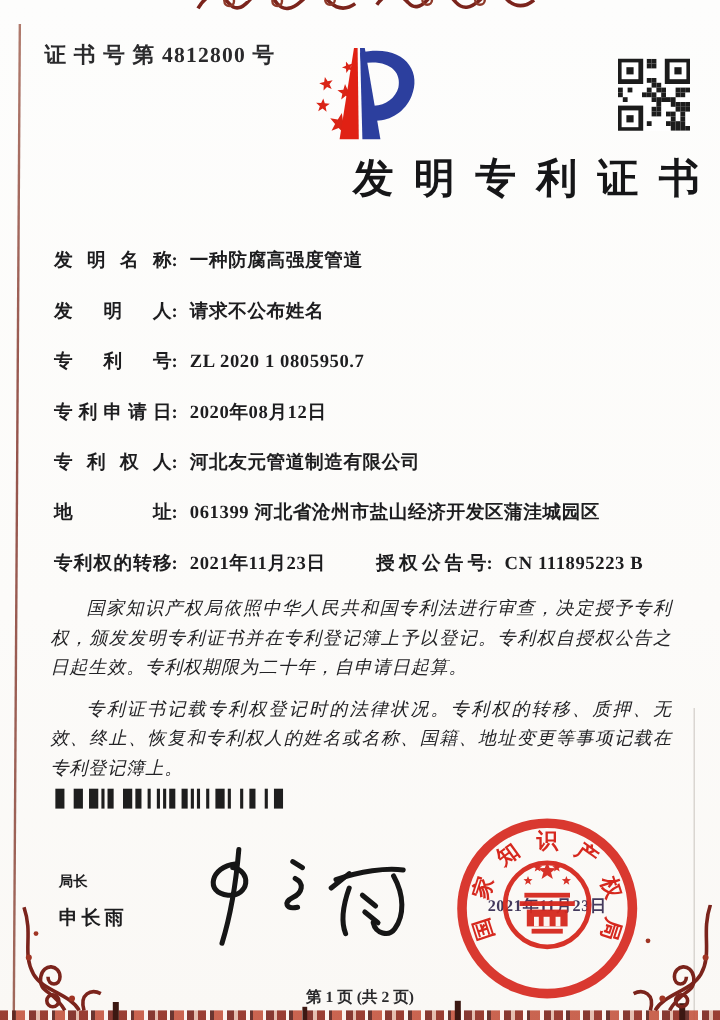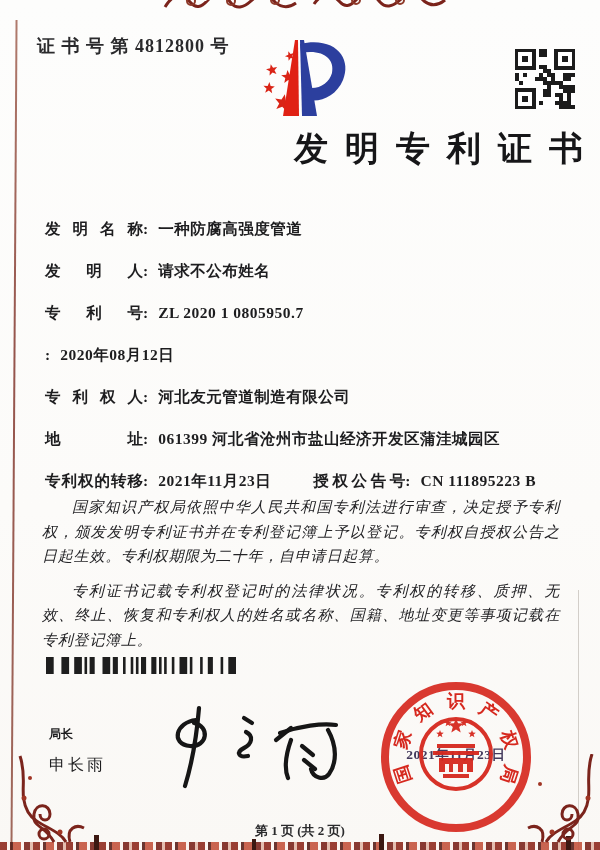--- a/index.html
+++ b/index.html
@@ -12,34 +12,34 @@
   .edge-left{position:absolute;left:13px;top:20px;width:2px;height:830px;
     background:linear-gradient(180deg,#9c5a49,#7b2a20 40%,#8a4536);transform:rotate(0.35deg);opacity:.8;}
   .edge-right{position:absolute;right:21px;top:590px;width:1px;height:260px;background:#c8c3bd;opacity:.8;}
   .cert-no{position:absolute;left:37px;top:34px;font-size:18px;font-weight:600;letter-spacing:1px;color:#2a2a2c;}
   .qr{position:absolute;left:515px;top:49px;}
   .logo{position:absolute;left:238px;top:36px;}
   .title{position:absolute;left:0;top:126px;width:100%;text-align:right;
     font-size:34px;font-weight:700;letter-spacing:17px;padding-left:17px;box-sizing:border-box;color:#161618;}
   
   .fields{position:absolute;left:45px;top:206px;width:520px;font-size:15.5px;font-weight:700;}
-  .frow{display:flex;align-items:baseline;line-height:24px;margin-bottom:18px;margin-top:11px;}
+  .frow{display:flex;align-items:baseline;line-height:24px;margin-bottom:18px;}
   .flabel{display:inline-block;width:98px;text-align:justify;text-align-last:justify;flex:none;}
   .fcolon{flex:none;margin-right:10px;}
   .fvalue{letter-spacing:.5px;}
   .frow.double .grp{display:flex;align-items:baseline;}
   .frow.double .grp2{margin-left:42px;}
   .frow.double .grp2 .flabel{width:92px;}
   
   .bodytext{position:absolute;left:42px;top:497px;width:518px;font-size:15px;line-height:24.5px;
     text-align:justify;font-style:italic;letter-spacing:.8px;color:#232326;font-family:Liberation Mono, monospace;}
   .bodytext p{margin:0 0 10px 0;text-indent:2em;}
   .barcode{position:absolute;left:46px;top:657px;}
   .director-title{position:absolute;left:49px;top:726px;font-size:12px;font-weight:700;font-family:"Liberation Sans","DejaVu Sans",sans-serif;}
-  .director-name{position:absolute;left:49px;top:755px;font-size:16px;font-weight:400;letter-spacing:3px;font-family:"Liberation Sans","DejaVu Sans",sans-serif;}
+  .director-name{position:absolute;left:49px;top:755px;font-size:16px;font-weight:700;letter-spacing:3px;font-family:"Liberation Sans","DejaVu Sans",sans-serif;}
   .signature{position:absolute;left:148px;top:688px;}
   .seal-date{position:absolute;left:380px;top:746px;width:152px;z-index:1;
     font-size:13.5px;font-weight:600;color:#43395c;letter-spacing:.5px;text-align:center;}
   .seal{position:absolute;left:373px;top:674px;z-index:2;}
   .page-indicator{position:absolute;left:0;top:822px;width:100%;text-align:center;font-size:13px;font-weight:600;color:#2a2a2c;}
   .orn-top{position:absolute;top:-5px;}
   .orn-corner{position:absolute;bottom:6px;z-index:3;}
   .orn-corner.left{left:14px;}
   .orn-corner.right{right:2px;transform:scaleX(-1);}
   .bstrip{position:absolute;left:0;bottom:0;width:600px;height:8px;opacity:.9;
@@ -162,20 +162,21 @@
       <span class="flabel">发明人</span>
         <span class="fcolon">:</span>
       <span class="fvalue">请求不公布姓名</span>
     </div>
     <div class="frow">
       <span class="flabel">专利号</span>
         <span class="fcolon">:</span>
       <span class="fvalue">ZL 2020 1 0805950.7</span>
     </div>
     <div class="frow">
+      <span class="flabel">专利申请日</span>
         <span class="fcolon">:</span>
       <span class="fvalue">2020年08月12日</span>
     </div>
     <div class="frow">
       <span class="flabel">专利权人</span>
         <span class="fcolon">:</span>
       <span class="fvalue">河北友元管道制造有限公司</span>
     </div>
     <div class="frow">
       <span class="flabel">地址</span>

